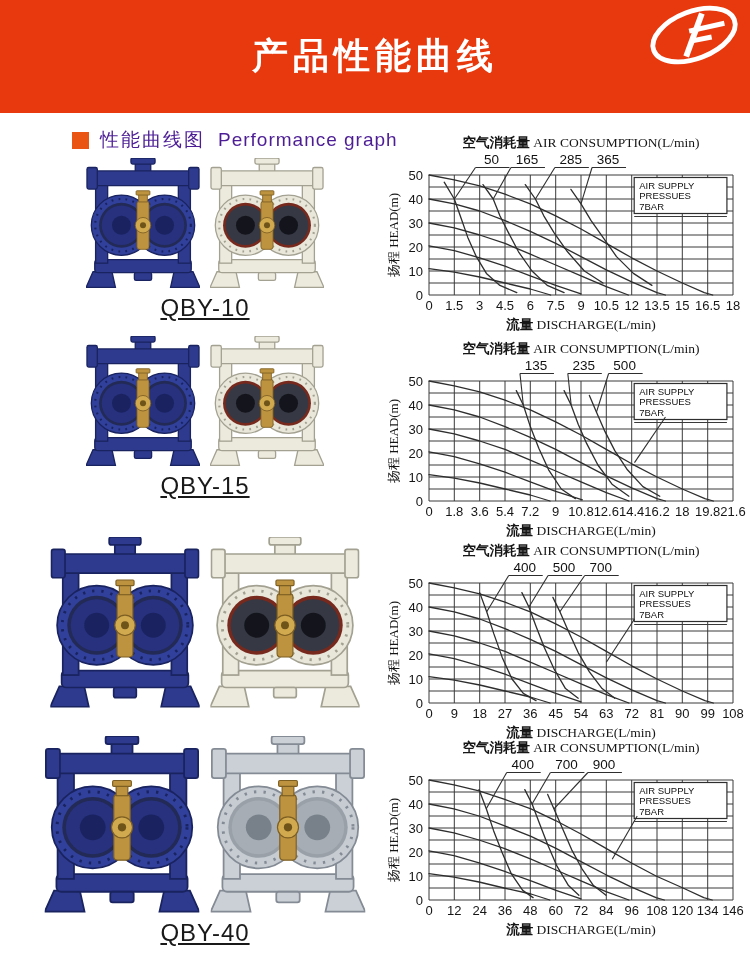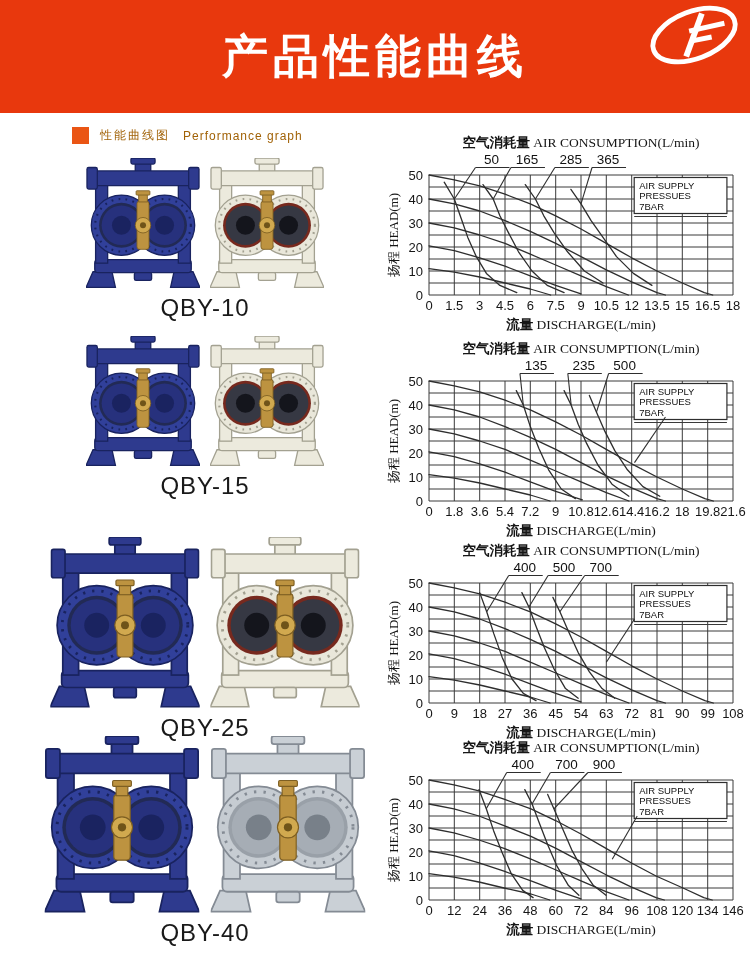--- a/index.html
+++ b/index.html
@@ -1,33 +1,33 @@
 <!DOCTYPE html>
 <html style="--header-red: #e8380d; --accent-orange: #ea5514; --pump-blue: #2e3a8e; --pump-white: #eceadd; --pump-silver: #cad0d6; --brass: #bd9340; --chart-line: #2e2e2e;"><head>
 <meta charset="utf-8">
 <style>
   html,body{margin:0;padding:0;background:#fff;}
   .page{position:relative;width:750px;height:955px;background:#fff;overflow:hidden;
         font-family:"Liberation Sans","DejaVu Sans",sans-serif;}
   
   .banner{position:absolute;left:0;top:0;width:750px;height:113px;background:var(--header-red,#e8380d);
           display:flex;align-items:center;justify-content:center;}
-  .banner-title{margin:0;color:#fff;font-size:46px;font-weight:bold;letter-spacing:5px;
+  .banner-title{margin:0;color:#fff;font-size:36px;font-weight:bold;letter-spacing:5px;
                 font-family:"Liberation Sans","DejaVu Sans",sans-serif;}
   .logo{position:absolute;right:6px;top:4px;width:98px;height:64px;}
   
   .section-head{position:absolute;left:46px;top:127px;display:flex;align-items:center;gap:11px;
-                font-size:12px;color:#a16207;padding-left:26px;}
+                font-size:19px;color:#4c1d95;padding-left:26px;}
   .bullet{width:17px;height:17px;background:var(--accent-orange,#ea5514);display:inline-block;}
   .sec-cn{letter-spacing:2px;}
   .sec-en{margin-left:2px;letter-spacing:1px;}
   
   .pump-block{position:absolute;left:30px;width:350px;margin:0;}
   .pump-row{display:flex;justify-content:center;align-items:flex-end;gap:10px;}
-  .pump-label{text-align:center;font-size:24px;color:#191919;margin-top:5px;letter-spacing:1px;}
+  .pump-label{text-align:center;font-size:24px;color:#191919;margin-top:5px;letter-spacing:1px;text-decoration:underline;}
   .pump--blue{--body:#2e3a8e;--edge:#19235f;--cham:#31409a;--inner:#27317d;--hub:#1a2360;--accent:#222a55;}
   .pump--white{--body:#eceadd;--edge:#a3a191;--cham:#e9e7da;--inner:#363843;--hub:#14151c;--accent:#77291e;}
   .pump--silver{--body:#cad0d6;--edge:#848b94;--cham:#c6ccd2;--inner:#a6adb5;--hub:#788089;--accent:#99a0a8;}
   .pp-body{fill:var(--body);stroke:var(--edge);stroke-width:1.5;}
   .pp-cham{fill:var(--cham);stroke:var(--edge);stroke-width:1.5;}
   .pp-bolt{fill:none;stroke:var(--edge);stroke-width:2.5;stroke-dasharray:2 6.2;}
   .pp-acc{fill:var(--accent);}
   .pp-inner{fill:var(--inner);}
   .pp-hub{fill:var(--hub);}
   .pp-brass{fill:#bd9340;stroke:#7e5f22;stroke-width:1;}
@@ -125,21 +125,20 @@
 
   <figure class="pump-block" style="top:537px">
     <div class="pump-row">
       <svg class="pump pump--blue" width="150" height="172" viewBox="0 0 132 152">
           <use href="#pump-sym"></use>
         </svg>
       <svg class="pump pump--white" width="150" height="172" viewBox="0 0 132 152">
           <use href="#pump-sym"></use>
         </svg>
     </div>
-    <figcaption class="pump-label">QBY-25</figcaption>
   </figure>
 
   <figure class="pump-block" style="top:736px">
     <div class="pump-row">
       <svg class="pump pump--blue" width="156" height="178" viewBox="0 0 132 152">
           <use href="#pump-sym"></use>
         </svg>
       <svg class="pump pump--silver" width="156" height="178" viewBox="0 0 132 152">
           <use href="#pump-sym"></use>
         </svg>

